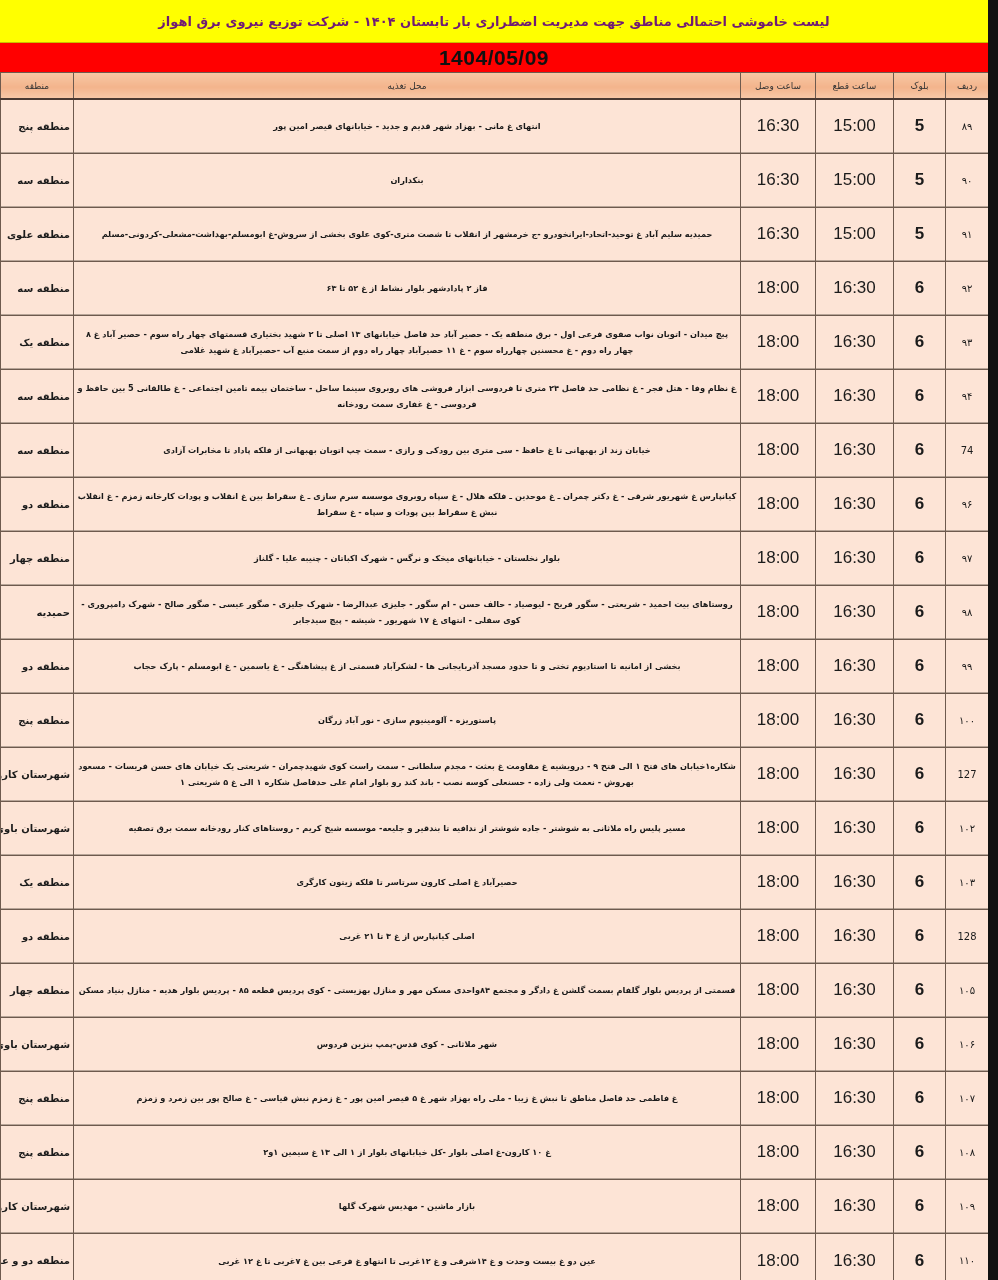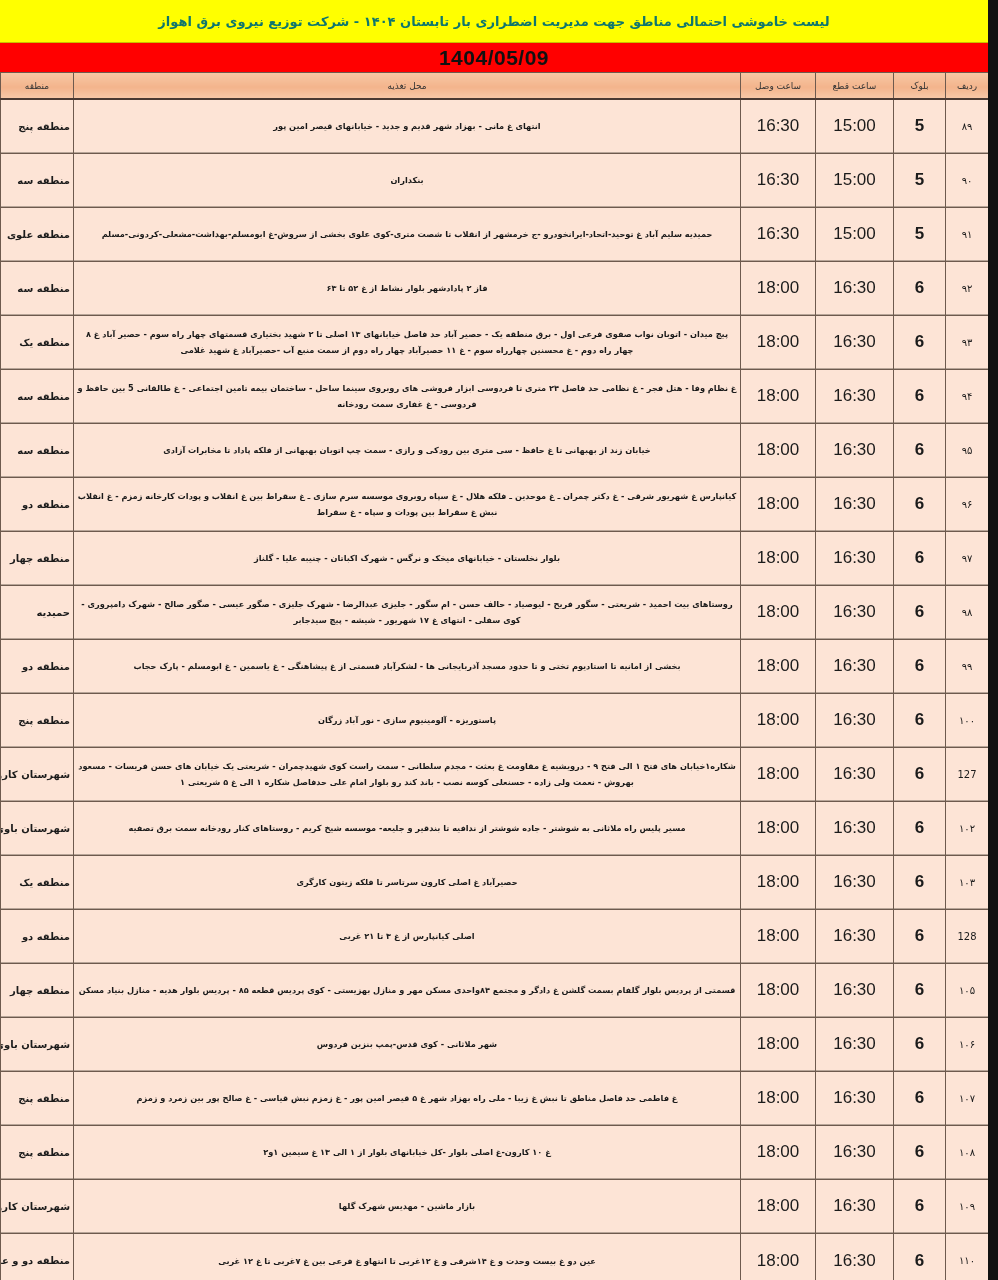--- a/index.html
+++ b/index.html
@@ -1,20 +1,20 @@
 <!DOCTYPE html>
 <html><head>
 <meta charset="utf-8">
 <style>
   html, body { margin:0; padding:0; }
   body { width:998px; height:1280px; overflow:hidden; background:#1a1a1a; font-family:"DejaVu Sans", sans-serif; }
   .sheet { position:absolute; left:0; top:0; width:988px; height:1280px; background:#fde4d6; }
   .right-edge { position:absolute; left:988px; top:0; width:10px; height:1280px; background:#111; }
   .title-bar { position:absolute; left:0; top:0; width:988px; height:42px; background:#ffff00; display:flex; align-items:center; justify-content:center; direction:rtl; border-bottom:1px solid #c9c000; }
-  .title-bar span { font-family:"DejaVu Sans", sans-serif; font-weight:bold; font-size:13px; color:#0f766e; }
+  .title-bar span { font-family:"DejaVu Sans", sans-serif; font-weight:bold; font-size:13px; color:#701a75; }
   .date-bar { position:absolute; left:0; top:43px; width:988px; height:29px; background:#ff0000; display:flex; align-items:center; justify-content:center; }
   .date-bar span { font-family:"Liberation Sans", sans-serif; font-weight:bold; font-size:21px; color:#111; letter-spacing:0.5px; }
   table { position:absolute; left:0; top:72px; width:988px; border-collapse:collapse; table-layout:fixed; direction:rtl; }
   th { height:23px; background:linear-gradient(#f7c7a4, #f3b48c 55%, #f7c9a8); font-weight:normal; font-size:9px; color:#333; border:1px solid #6e5a4e; border-bottom:2px solid #4a3a32; }
   td { border:1px solid #6e5a4e; border-top:1px solid #8c7a6e; text-align:center; vertical-align:middle; color:#1b1b1b; padding:0 3px; }
   td.row-no { font-size:10px;text-align:center; }
   td.block { font-family:"Liberation Sans", sans-serif; font-weight:bold; font-size:17px; }
   td.time { font-family:"Liberation Sans", sans-serif; font-weight:normal; font-size:17px; }
   td.loc { font-size:8.2px; font-weight:bold; line-height:16px; }
   td.area { font-size:10px; font-weight:bold; white-space:nowrap; overflow:hidden;padding-left:39px; }
@@ -93,21 +93,21 @@
         </tr>
         <tr style="height: 54px;">
           <td class="row-no">۹۴</td>
           <td class="block">6</td>
           <td class="time">16:30</td>
           <td class="time">18:00</td>
           <td class="loc">غ نظام وفا - هتل فجر - غ نظامی حد فاصل ۲۴ متری تا فردوسی ابزار فروشی های روبروی سینما ساحل - ساختمان بیمه تامین اجتماعی - غ طالقانی 5 بین حافظ و فردوسی - غ غفاری سمت رودخانه</td>
           <td class="area">منطقه سه</td>
         </tr>
         <tr style="height: 54px;">
-          <td class="row-no">۹۵</td>
+          <td class="row-no">74</td>
           <td class="block">6</td>
           <td class="time">16:30</td>
           <td class="time">18:00</td>
           <td class="loc">خیابان زند از بهبهانی تا غ حافظ - سی متری بین رودکی و رازی - سمت چپ اتوبان بهبهانی از فلکه پاداد تا مخابرات آزادی</td>
           <td class="area">منطقه سه</td>
         </tr>
         <tr style="height: 54px;">
           <td class="row-no">۹۶</td>
           <td class="block">6</td>
           <td class="time">16:30</td>

